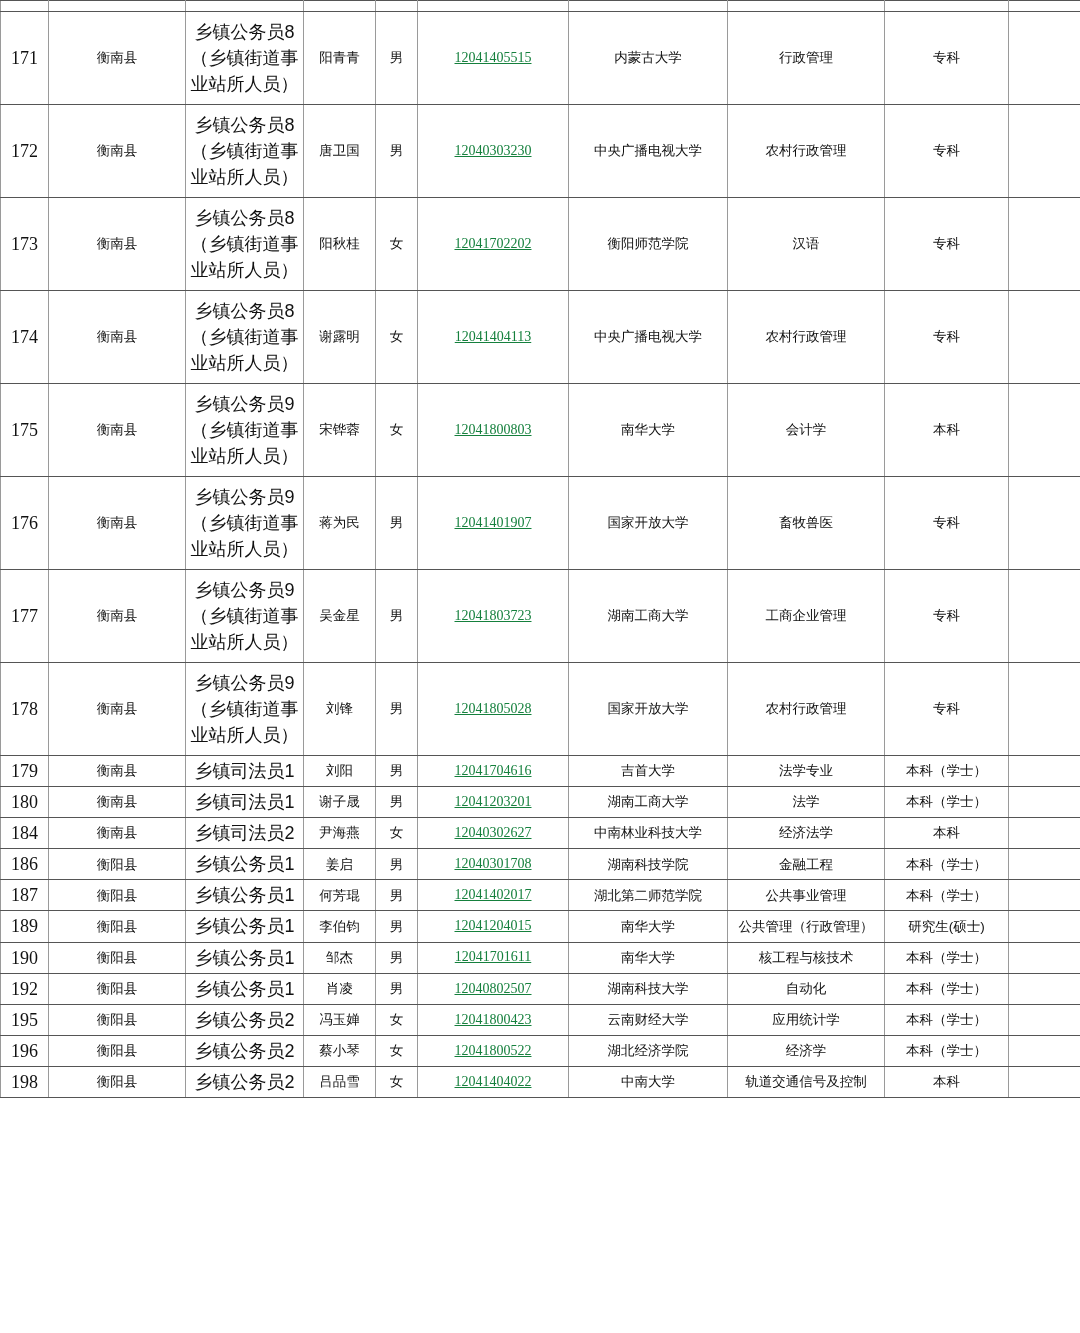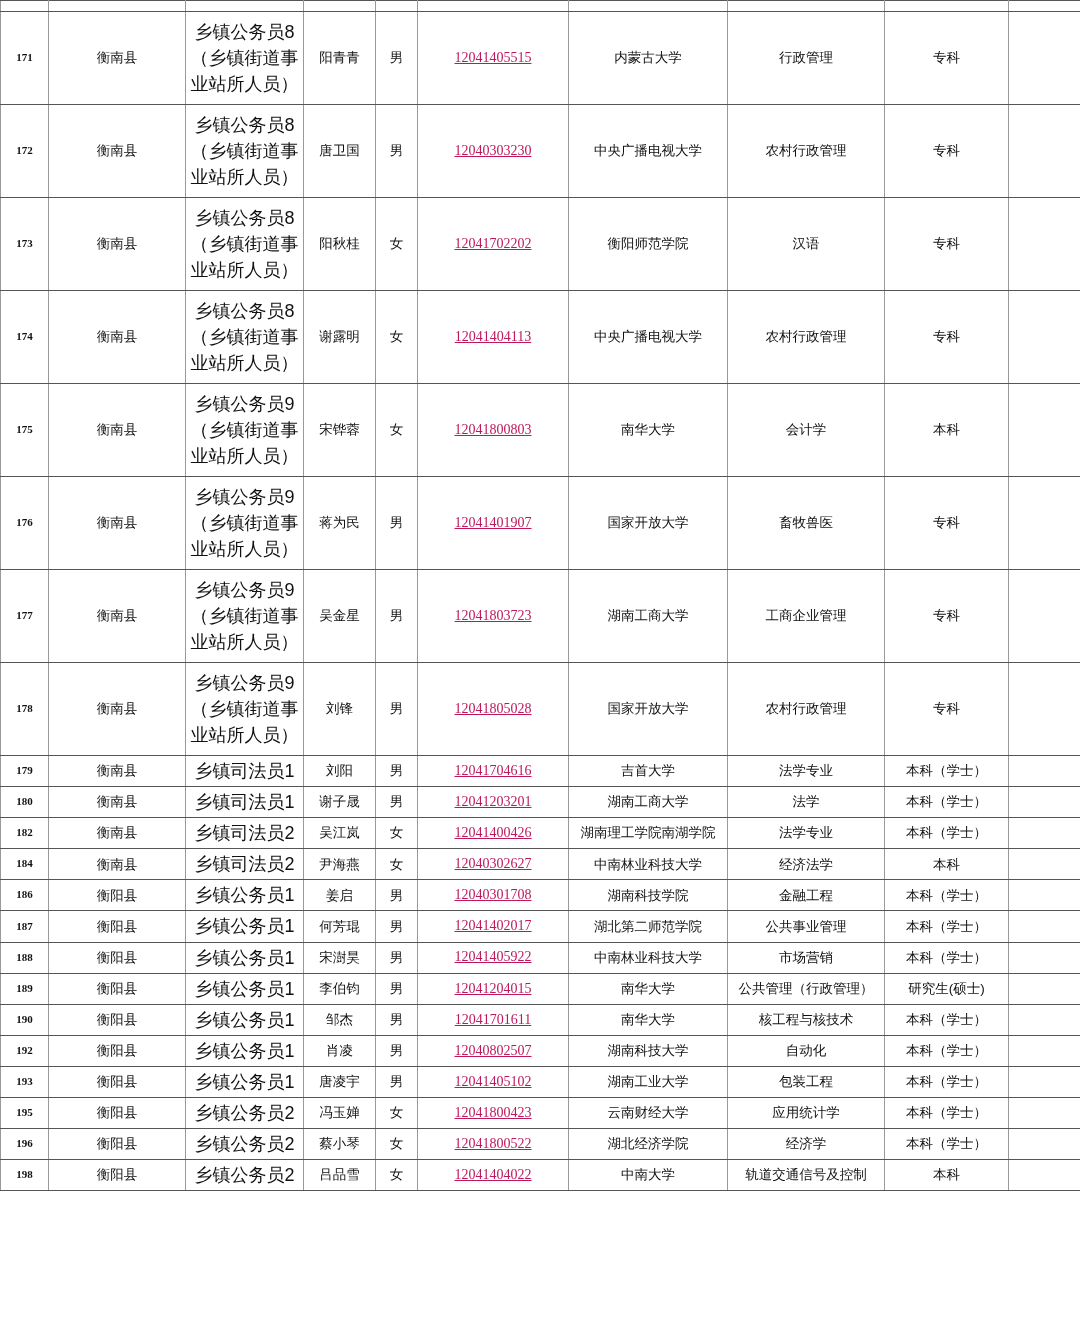--- a/index.html
+++ b/index.html
@@ -41,31 +41,30 @@
   col.c-major   { width: 157px; }
   col.c-degree  { width: 124px; }
   col.c-blank   { width: 72px;  }
 
   td.cell-no      { font-size: 13px; }
   td.cell-post    { font-size: 18px; }
   td.cell-id      { }
   td.cell-blank   { }
 
   .idlink {
-    color: #be185d;
+    color: #15803d;
     text-decoration: underline;
     font-family: "Liberation Serif", "DejaVu Serif", serif;
     font-size: 14px;
     letter-spacing: 0px;
     cursor: pointer;
   }
   td.cell-no, td.cell-blank {
     font-family: "Liberation Serif", "DejaVu Serif", serif;
-    font-size: 11px;
-    font-weight: bold;
+    font-size: 18px;
   }
   tr.tall td { height: 88px; }
   tr.mid  td { height: 56px; }
   tr.short td { height: 23px; }
   .topstrip {
     height: 6px;
   }
   .topstrip td { border-top: none; height: 6px; padding: 0; }
 </style>
 </head>
@@ -212,32 +211,20 @@
         <td class="cell-post">乡镇司法员1</td>
         <td class="cell-name">谢子晟</td>
         <td class="cell-sex">男</td>
         <td class="cell-id"><span class="idlink">12041203201</span></td>
         <td class="cell-school">湖南工商大学</td>
         <td class="cell-major">法学</td>
         <td class="cell-degree">本科（学士）</td>
         <td class="cell-blank"></td>
       </tr>
       <tr class="short">
-        <td class="cell-no">182</td>
-        <td class="cell-county">衡南县</td>
-        <td class="cell-post">乡镇司法员2</td>
-        <td class="cell-name">吴江岚</td>
-        <td class="cell-sex">女</td>
-        <td class="cell-id"><span class="idlink">12041400426</span></td>
-        <td class="cell-school">湖南理工学院南湖学院</td>
-        <td class="cell-major">法学专业</td>
-        <td class="cell-degree">本科（学士）</td>
-        <td class="cell-blank"></td>
-      </tr>
-      <tr class="short">
         <td class="cell-no">184</td>
         <td class="cell-county">衡南县</td>
         <td class="cell-post">乡镇司法员2</td>
         <td class="cell-name">尹海燕</td>
         <td class="cell-sex">女</td>
         <td class="cell-id"><span class="idlink">12040302627</span></td>
         <td class="cell-school">中南林业科技大学</td>
         <td class="cell-major">经济法学</td>
         <td class="cell-degree">本科</td>
         <td class="cell-blank"></td>
@@ -260,32 +247,20 @@
         <td class="cell-post">乡镇公务员1</td>
         <td class="cell-name">何芳琨</td>
         <td class="cell-sex">男</td>
         <td class="cell-id"><span class="idlink">12041402017</span></td>
         <td class="cell-school">湖北第二师范学院</td>
         <td class="cell-major">公共事业管理</td>
         <td class="cell-degree">本科（学士）</td>
         <td class="cell-blank"></td>
       </tr>
       <tr class="short">
-        <td class="cell-no">188</td>
-        <td class="cell-county">衡阳县</td>
-        <td class="cell-post">乡镇公务员1</td>
-        <td class="cell-name">宋澍昊</td>
-        <td class="cell-sex">男</td>
-        <td class="cell-id"><span class="idlink">12041405922</span></td>
-        <td class="cell-school">中南林业科技大学</td>
-        <td class="cell-major">市场营销</td>
-        <td class="cell-degree">本科（学士）</td>
-        <td class="cell-blank"></td>
-      </tr>
-      <tr class="short">
         <td class="cell-no">189</td>
         <td class="cell-county">衡阳县</td>
         <td class="cell-post">乡镇公务员1</td>
         <td class="cell-name">李伯钧</td>
         <td class="cell-sex">男</td>
         <td class="cell-id"><span class="idlink">12041204015</span></td>
         <td class="cell-school">南华大学</td>
         <td class="cell-major">公共管理（行政管理）</td>
         <td class="cell-degree">研究生(硕士)</td>
         <td class="cell-blank"></td>
@@ -308,32 +283,20 @@
         <td class="cell-post">乡镇公务员1</td>
         <td class="cell-name">肖凌</td>
         <td class="cell-sex">男</td>
         <td class="cell-id"><span class="idlink">12040802507</span></td>
         <td class="cell-school">湖南科技大学</td>
         <td class="cell-major">自动化</td>
         <td class="cell-degree">本科（学士）</td>
         <td class="cell-blank"></td>
       </tr>
       <tr class="short">
-        <td class="cell-no">193</td>
-        <td class="cell-county">衡阳县</td>
-        <td class="cell-post">乡镇公务员1</td>
-        <td class="cell-name">唐凌宇</td>
-        <td class="cell-sex">男</td>
-        <td class="cell-id"><span class="idlink">12041405102</span></td>
-        <td class="cell-school">湖南工业大学</td>
-        <td class="cell-major">包装工程</td>
-        <td class="cell-degree">本科（学士）</td>
-        <td class="cell-blank"></td>
-      </tr>
-      <tr class="short">
         <td class="cell-no">195</td>
         <td class="cell-county">衡阳县</td>
         <td class="cell-post">乡镇公务员2</td>
         <td class="cell-name">冯玉婵</td>
         <td class="cell-sex">女</td>
         <td class="cell-id"><span class="idlink">12041800423</span></td>
         <td class="cell-school">云南财经大学</td>
         <td class="cell-major">应用统计学</td>
         <td class="cell-degree">本科（学士）</td>
         <td class="cell-blank"></td>

